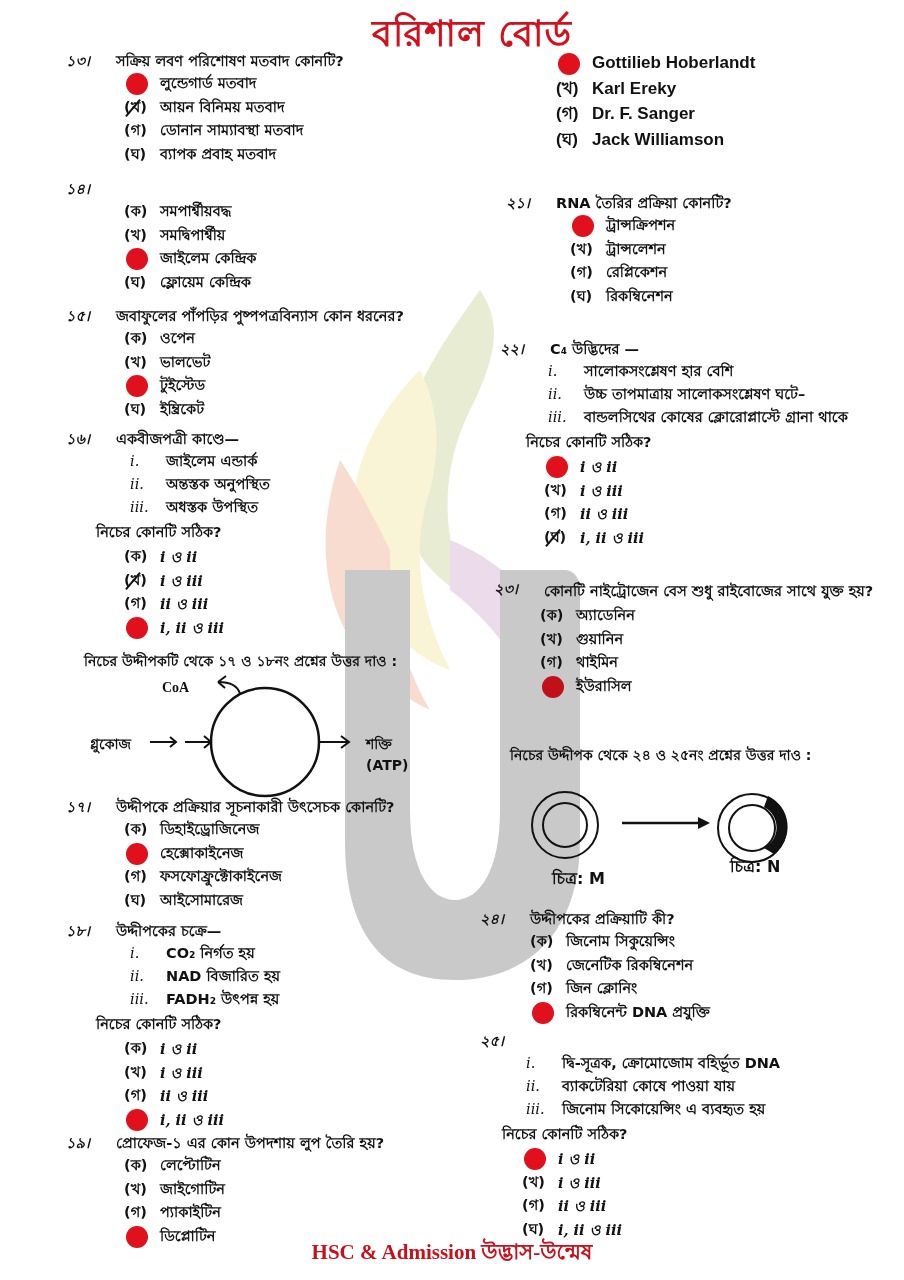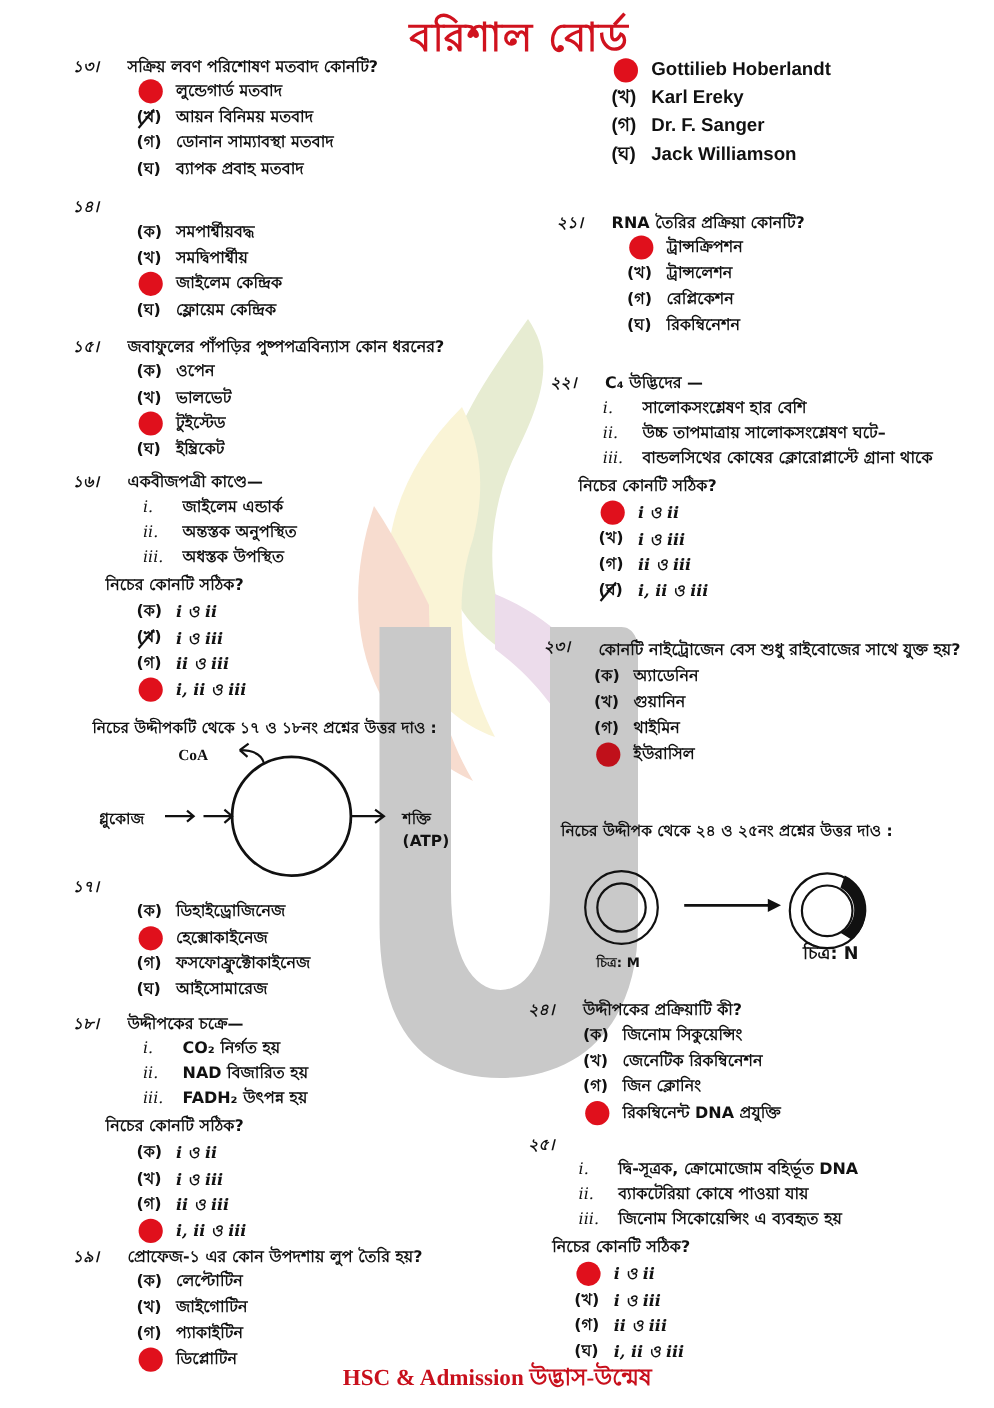--- a/index.html
+++ b/index.html
@@ -167,20 +167,21 @@
     <path d="M229,70 L258,70 M251,64 L259,70 L251,76" stroke="#111" stroke-width="2" fill="none"></path>
   </svg>
   <span class="diag-label" style="left:72px;top:8px;font-family:'Liberation Serif',serif;">CoA</span>
   <span class="diag-label" style="left:0;top:61px;">গ্লুকোজ</span>
   <span class="diag-label" style="left:262px;top:61px;margin-left:14px;">শক্তি (ATP)</span>
 </div>
 
 <div class="q" style="left:66px;top:796px;width:420px;">
   <div class="qhead">
       <span class="qnum">১৭।</span>
+      <span class="qtext">উদ্দীপকে প্রক্রিয়ার সূচনাকারী উৎসেচক কোনটি?</span>
     </div>
   <div class="opts">
     <div class="opt">
         <span class="lbl">(ক)</span>
         <span>ডিহাইড্রোজিনেজ</span>
       </div>
     <div class="opt">
         <span class="lbl"><span class="dot"></span></span>
         <span>হেক্সোকাইনেজ</span>
       </div>
@@ -375,21 +376,21 @@
 <div class="diag" style="left:520px;top:790px;width:300px;height:100px;">
   <svg width="300" height="100">
     <circle cx="45" cy="35" r="33" fill="none" stroke="#111" stroke-width="2"></circle>
     <circle cx="45" cy="35" r="22" fill="none" stroke="#111" stroke-width="2"></circle>
     <path d="M102,33 L185,33" stroke="#111" stroke-width="2.5"></path>
     <path d="M178,27 L190,33 L178,39 Z" fill="#111"></path>
     <circle cx="232" cy="38" r="34" fill="none" stroke="#111" stroke-width="2"></circle>
     <circle cx="232" cy="38" r="23" fill="none" stroke="#111" stroke-width="2"></circle>
     <path d="M248,6 A34,34 0 0 1 254,64 L244,58 A23,23 0 0 0 244,17 Z" fill="#111"></path>
   </svg>
-  <span class="diag-label" style="left:22px;top:76px;font-size:12px;">চিত্র: M</span>
+  <span class="diag-label" style="left:32px;top:76px;font-size:16px;">চিত্র: M</span>
   <span class="diag-label" style="left:210px;top:64px;font-size:16px;">চিত্র: N</span>
 </div>
 
 <div class="q" style="left:480px;top:908px;width:400px;">
   <div class="qhead">
       <span class="qnum">২৪।</span>
       <span class="qtext">উদ্দীপকের প্রক্রিয়াটি কী?</span>
     </div>
   <div class="opts" style="margin-left:50px;">
     <div class="opt">

